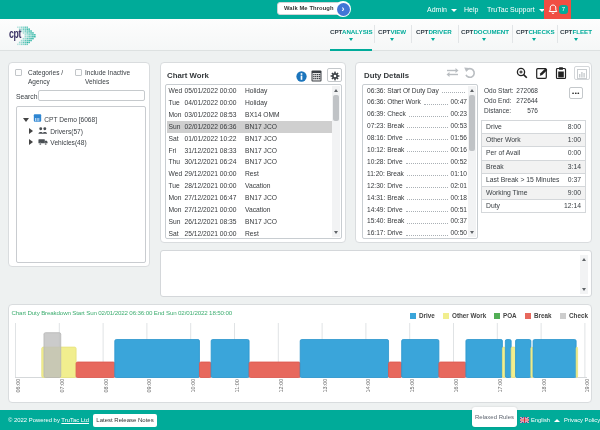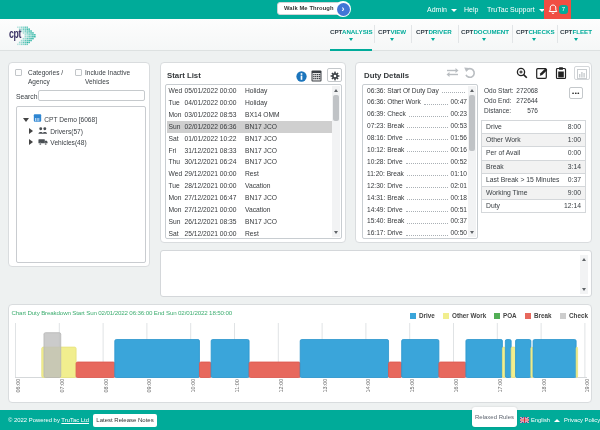--- a/index.html
+++ b/index.html
@@ -198,21 +198,21 @@
       <svg width="10" height="8" viewBox="0 0 11 8" style="vertical-align:-1px; margin-right:2.5px;">
           <rect x="0.5" y="1" width="7" height="4.5" rx="0.5" fill="#4a4f54"></rect>
           <path d="M7.5 2.5 L9.8 2.5 L10.5 4 L10.5 5.5 L7.5 5.5 Z" fill="#4a4f54"></path>
           <circle cx="2.5" cy="6.3" r="1.1" fill="#4a4f54" stroke="#fff" stroke-width="0.5"></circle>
           <circle cx="8.5" cy="6.3" r="1.1" fill="#4a4f54" stroke="#fff" stroke-width="0.5"></circle>
         </svg>Vehicles(48)</div>
   </div>
 </div>
 
 <div class="panel" id="clp">
-  <span class="ptitle" style="position:absolute;left:6px;top:8px;">Start List</span>
+  <span class="ptitle" style="position:absolute;left:6px;top:8px;">Chart Work</span>
   <svg width="11" height="11" viewBox="0 0 12 12" style="position:absolute;left:135px;top:8px;">
       <circle cx="6" cy="6" r="5.6" fill="#1b75bc"></circle>
       <rect x="5.1" y="2.4" width="1.8" height="1.8" fill="#fff"></rect>
       <rect x="5.1" y="5" width="1.8" height="4.6" fill="#fff"></rect>
     </svg>
   <svg width="11" height="12" viewBox="0 0 11 12" style="position:absolute;left:150px;top:7px;">
       <rect x="0.5" y="0.5" width="10" height="11" rx="1" fill="#3a3f44"></rect>
       <rect x="1.5" y="3" width="8" height="7.5" fill="#e8e8e8"></rect>
       <g fill="#3a3f44">
         <rect x="2.2" y="4" width="1.3" height="1.2"></rect>

